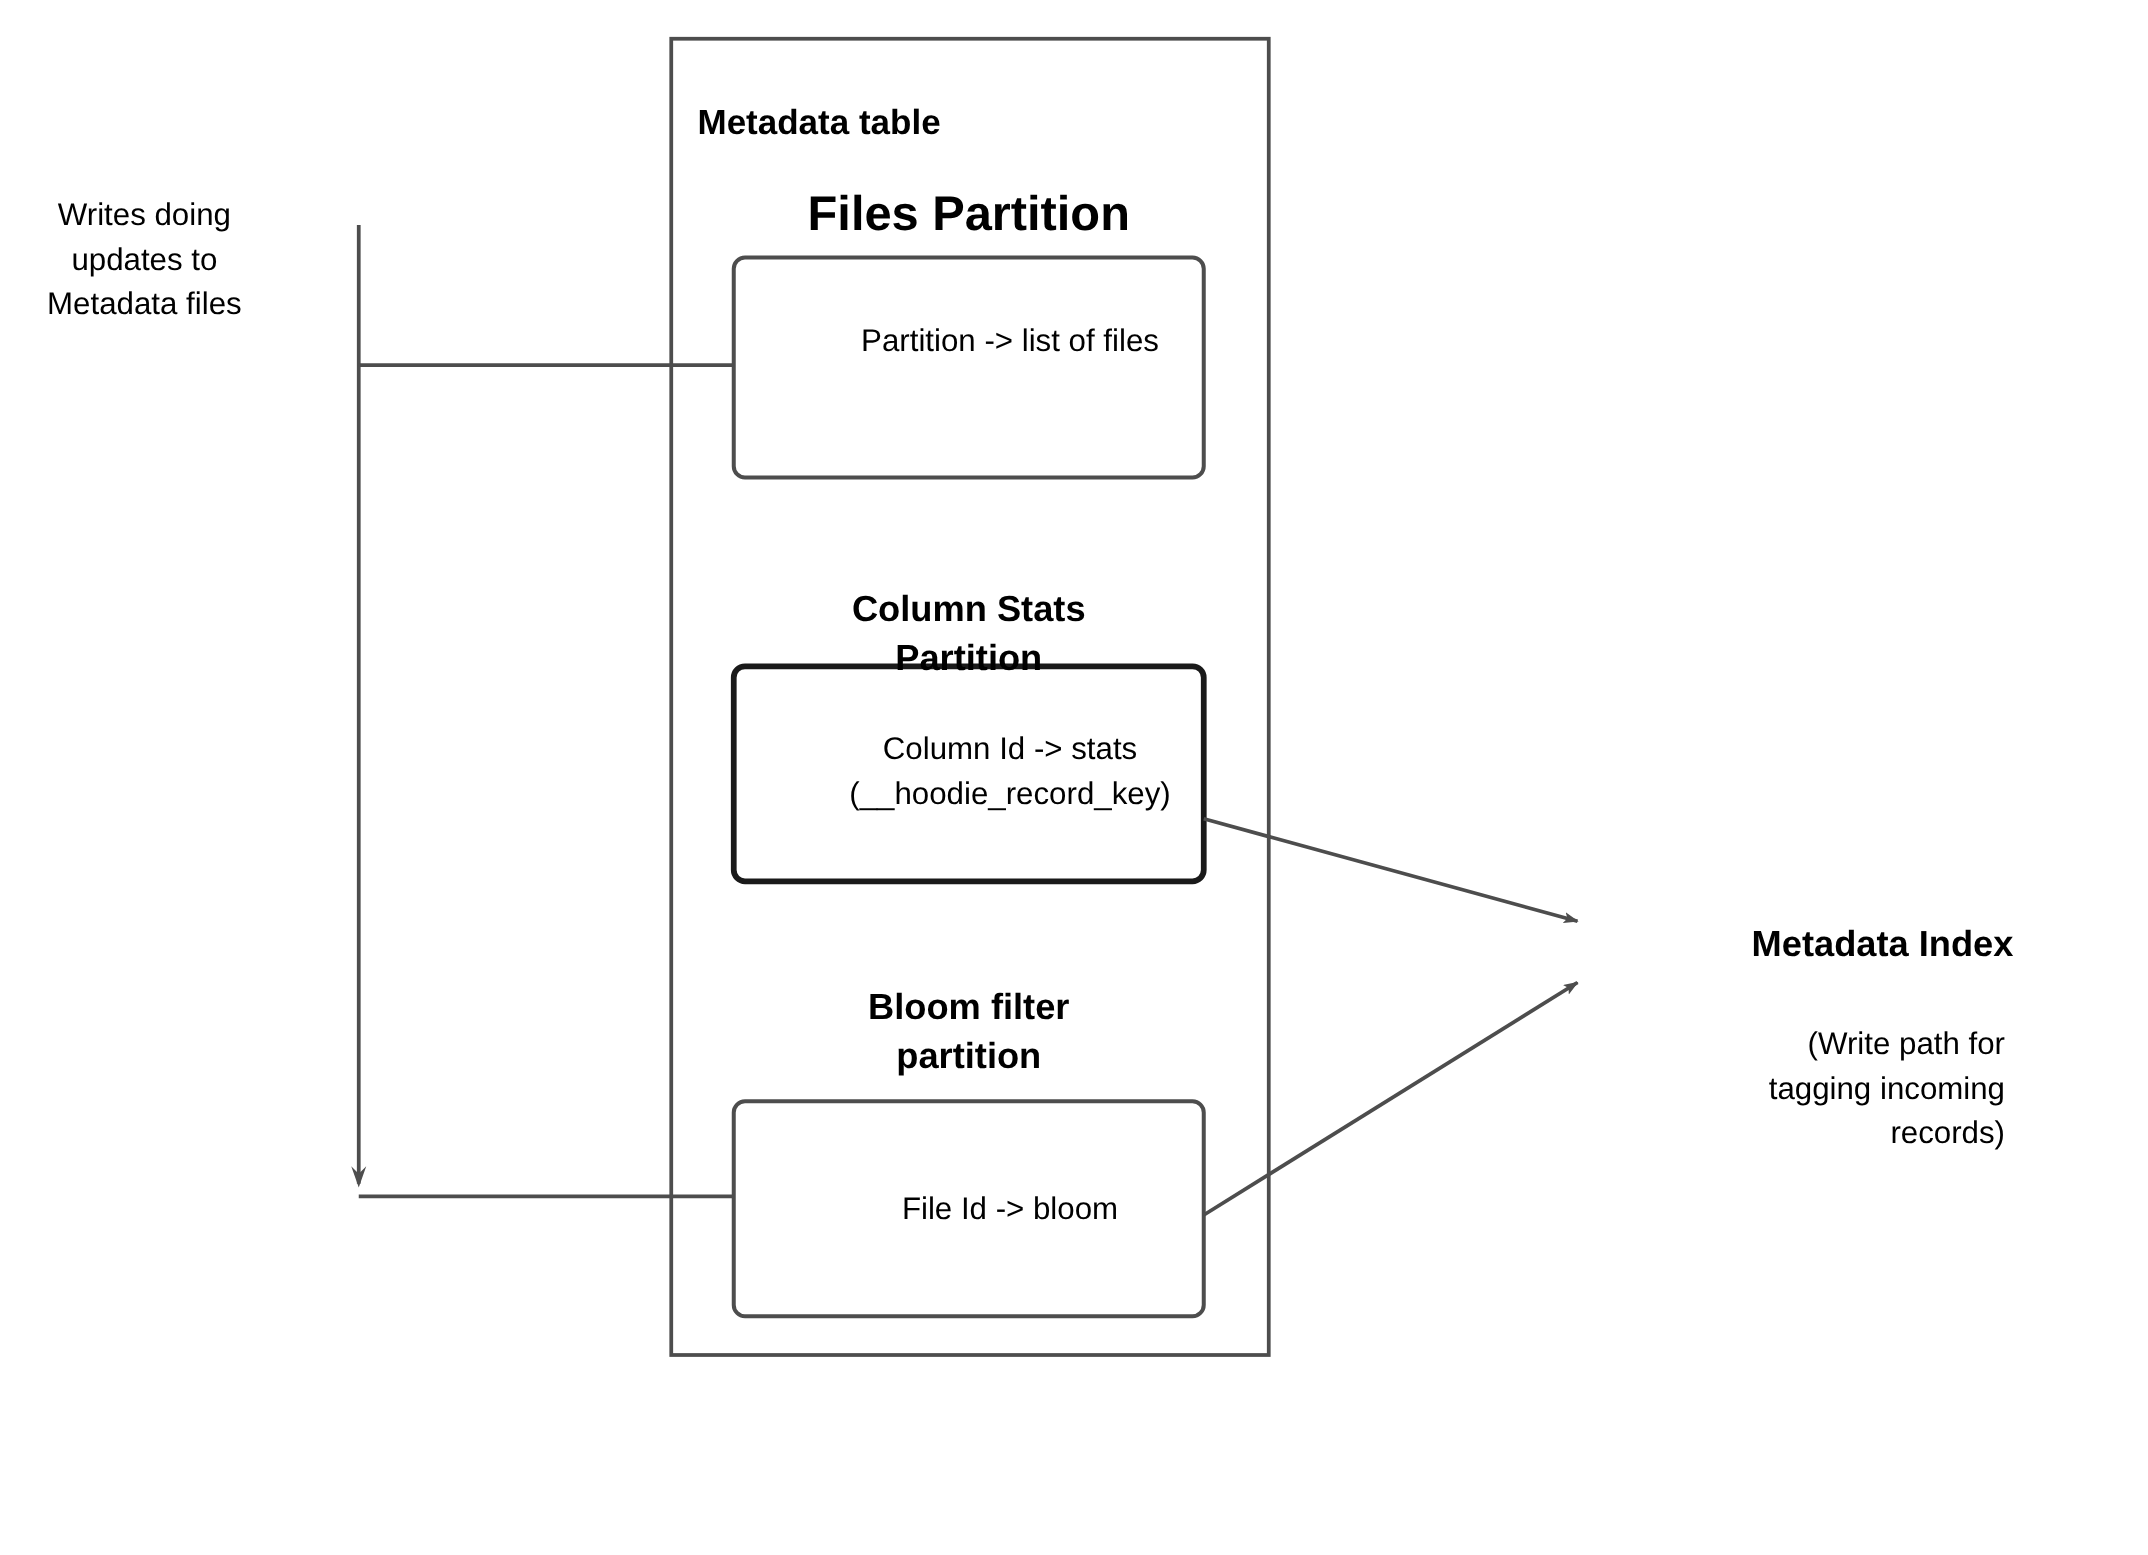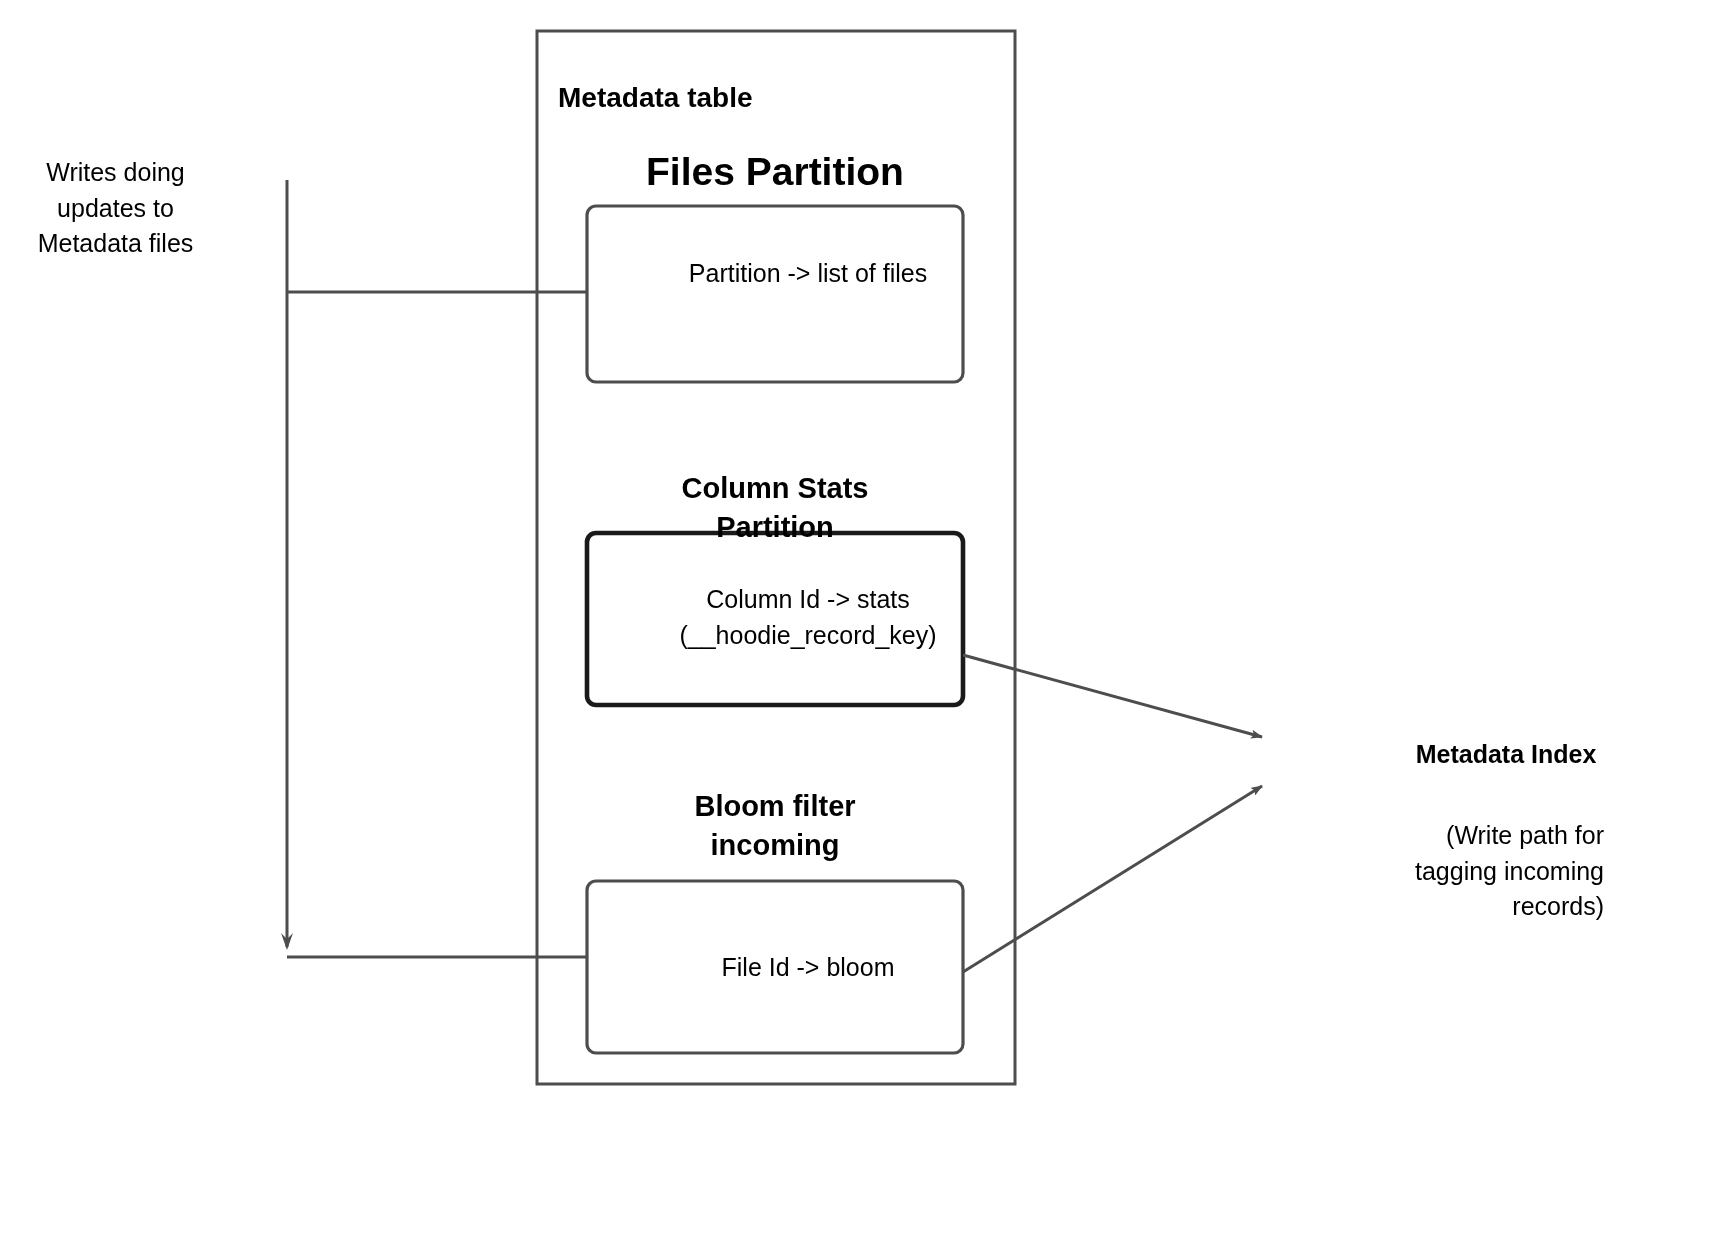--- a/index.html
+++ b/index.html
@@ -89,21 +89,21 @@
   }
   #files-box-label    { left: 586px; top: 256px; }
   #colstats-box-label { left: 586px; top: 582px; }
   #bloom-box-label    { left: 586px; top: 950px; }
 
   
   #mi-title {
     left: 1296px;
     top: 738px;
     width: 420px;
-    font-size: 25px;
+    font-size: 29px;
     font-weight: bold;
     text-align: center;
   }
   #mi-sub {
     left: 1366px;
     top: 818px;
     width: 238px;
     font-size: 25px;
     text-align: right;
     line-height: 1.42;
@@ -155,21 +155,21 @@
 
   <div class="box-label" id="files-box-label">Partition -&gt; list of files</div>
 
   <div class="txt" id="colstats-heading">Column Stats
 Partition</div>
 
   <div class="box-label" id="colstats-box-label">Column Id  -&gt; stats
 (__hoodie_record_key)</div>
 
   <div class="txt" id="bloom-heading">Bloom filter
-incoming</div>
+partition</div>
 
   <div class="box-label" id="bloom-box-label">File Id -&gt; bloom</div>
 
   <div class="txt" id="mi-title">Metadata Index</div>
 
   <div class="txt" id="mi-sub">(Write path for
 tagging incoming
 records)</div>
 
 </div>

